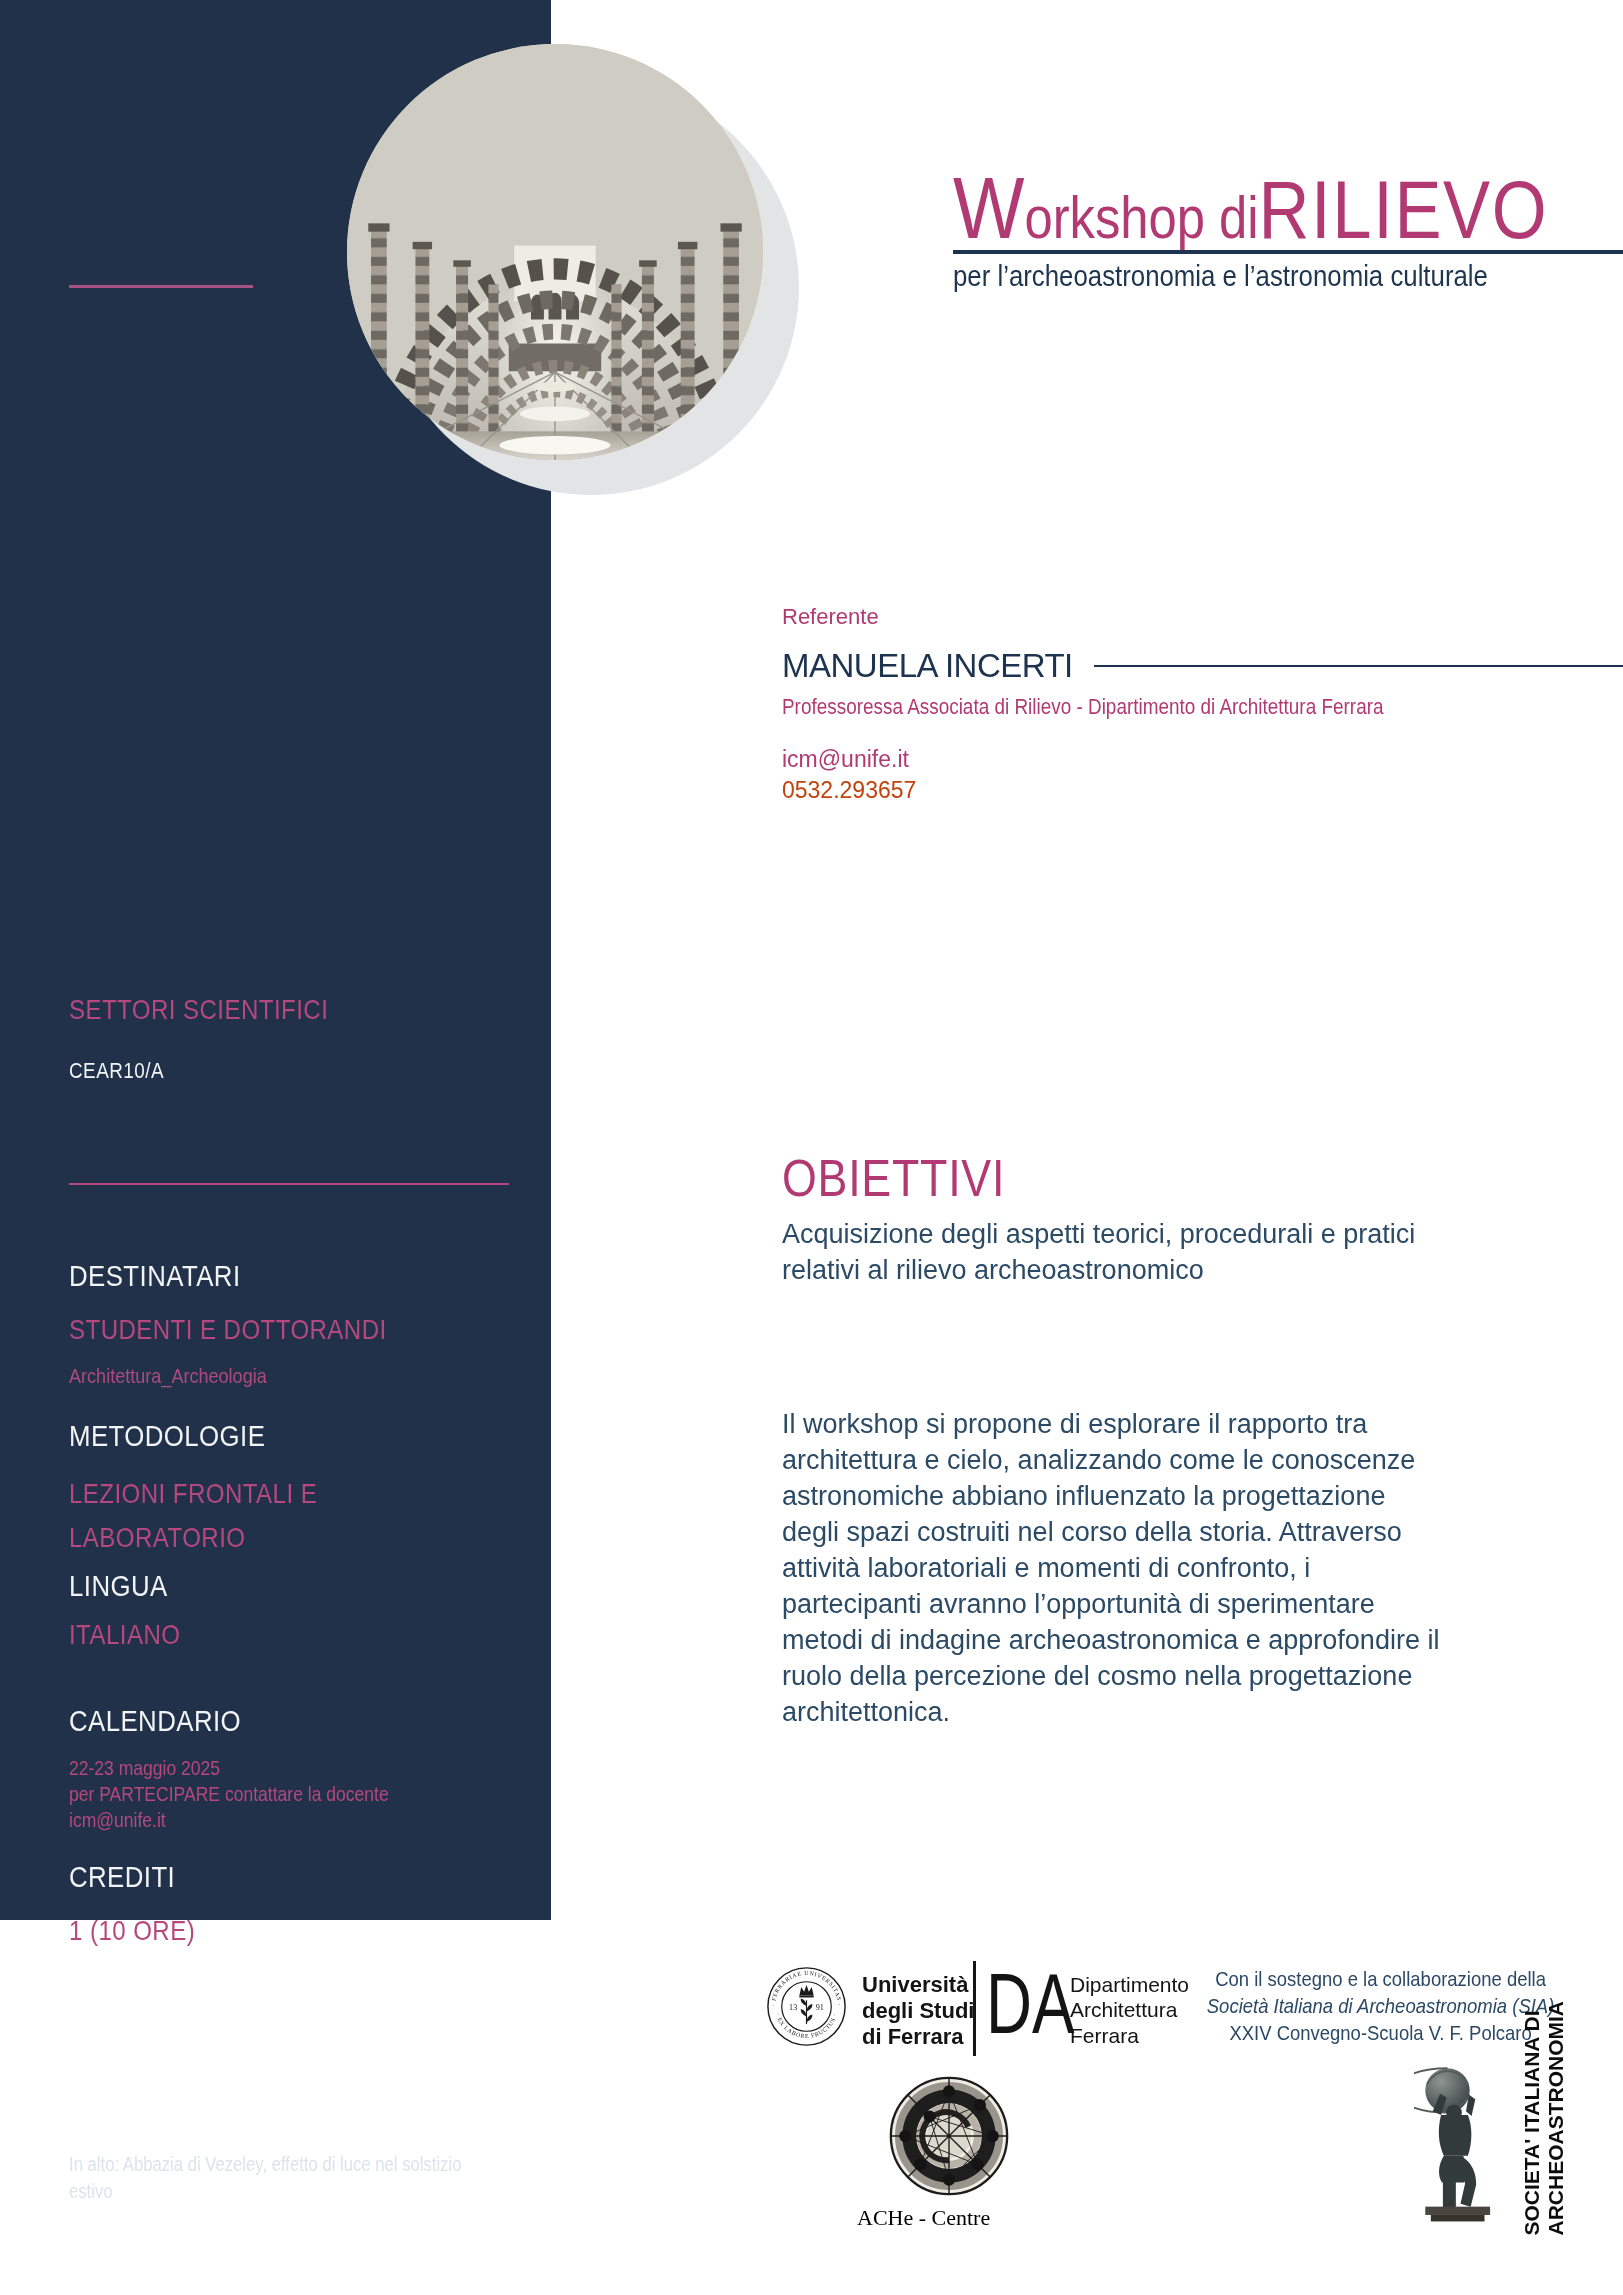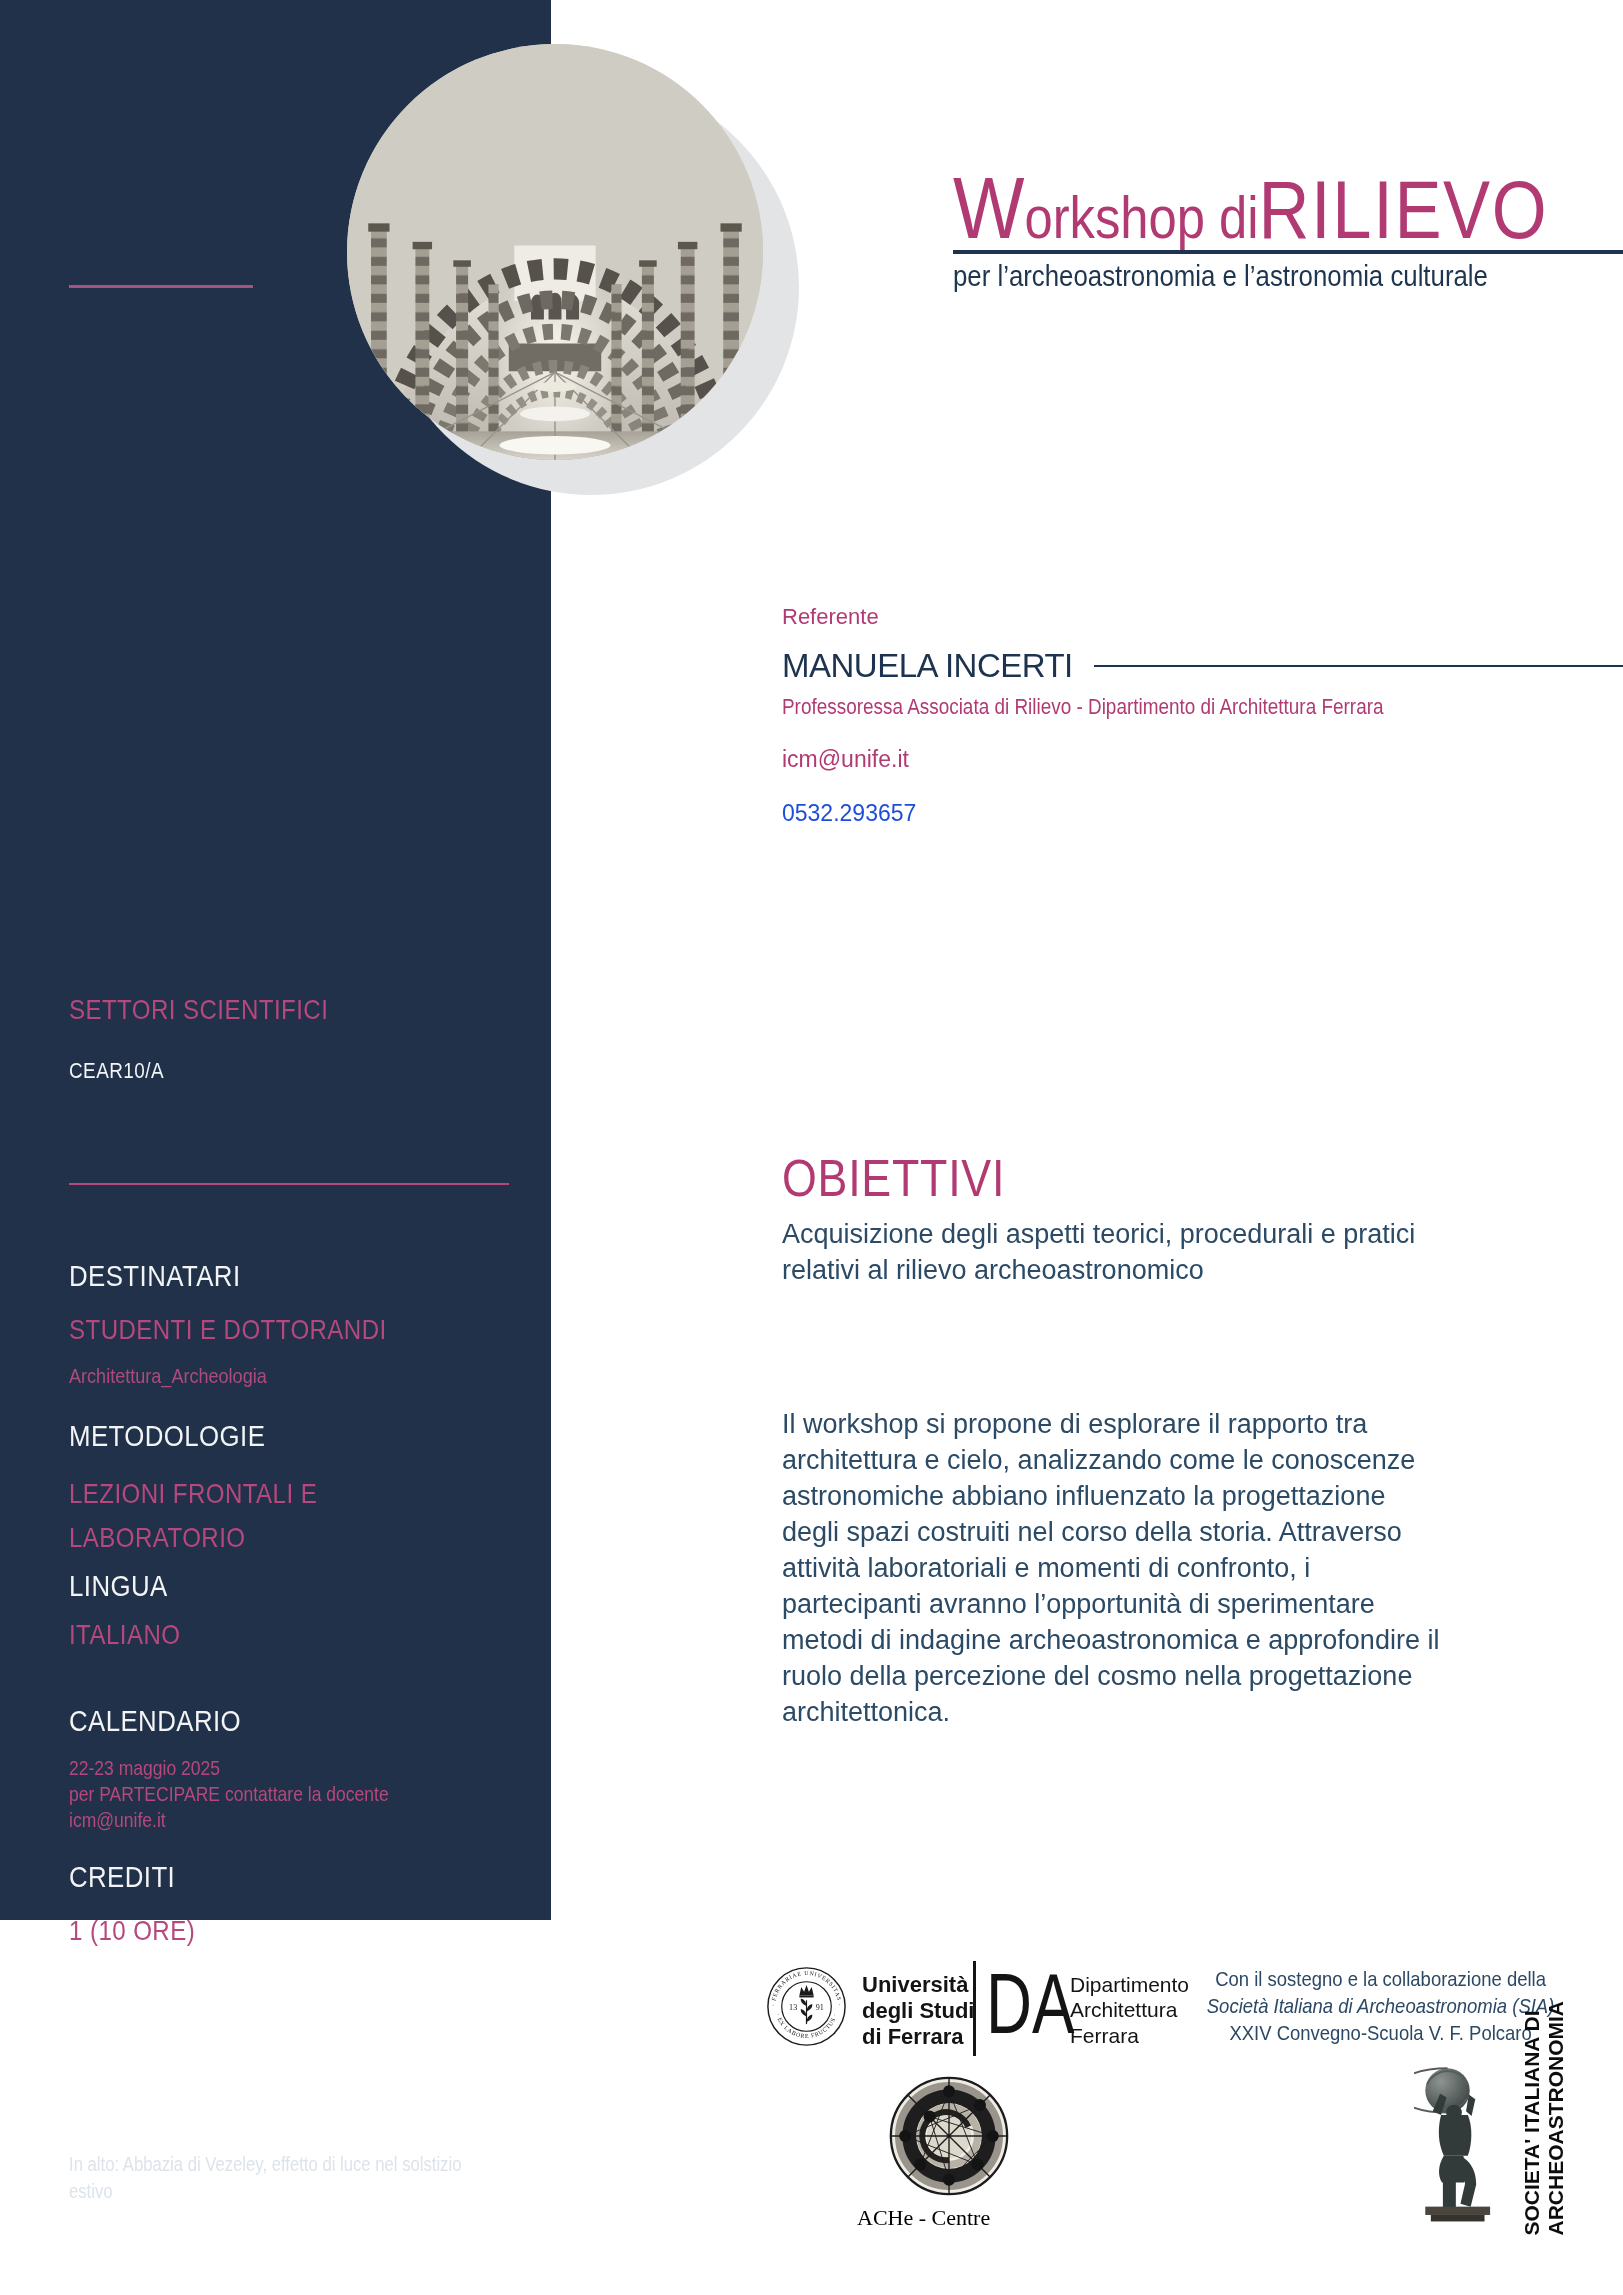--- a/index.html
+++ b/index.html
@@ -33,21 +33,21 @@
   .hero-rule{left:953px;top:250px;width:670px;height:4.2px;background:#1d3350;}
   .hero-sub{left:953px;top:259px;color:#1e354f;font-size:30px;white-space:nowrap;}
 
   
   .ref-label{left:782px;top:604px;color:#b13a73;font-size:22px;font-weight:normal;}
   .ref-row{left:782px;top:647px;width:841px;display:flex;align-items:center;}
   .ref-name{color:#1d3350;font-size:33px;letter-spacing:-0.5px;white-space:nowrap;}
   .ref-rule{flex:1;height:2.3px;background:#1d3350;margin-left:21px;}
   .ref-role{left:782px;top:694px;color:#b13a73;font-size:22px;white-space:nowrap;}
   .ref-email{left:782px;top:746px;color:#b13a73;font-size:23px;}
-  .ref-phone{left:782px;top:800px;color:#1d4ed8;font-size:23px;}
+  .ref-phone{left:782px;top:777px;color:#c2410c;font-size:23px;}
 
   
   .sec-head{color:#b13a73;font-size:52px;letter-spacing:0.9px;white-space:nowrap;}
   .sec-body{color:#2b4a66;font-size:27px;line-height:36px;}
   .obiettivi-head{left:782px;top:1148px;}
   .obiettivi-body{left:782px;top:1216px;width:648px;}
   .contenuti-head{left:782px;top:1296px;}
   .contenuti-body{left:782px;top:1406px;width:662px;}
 
   

